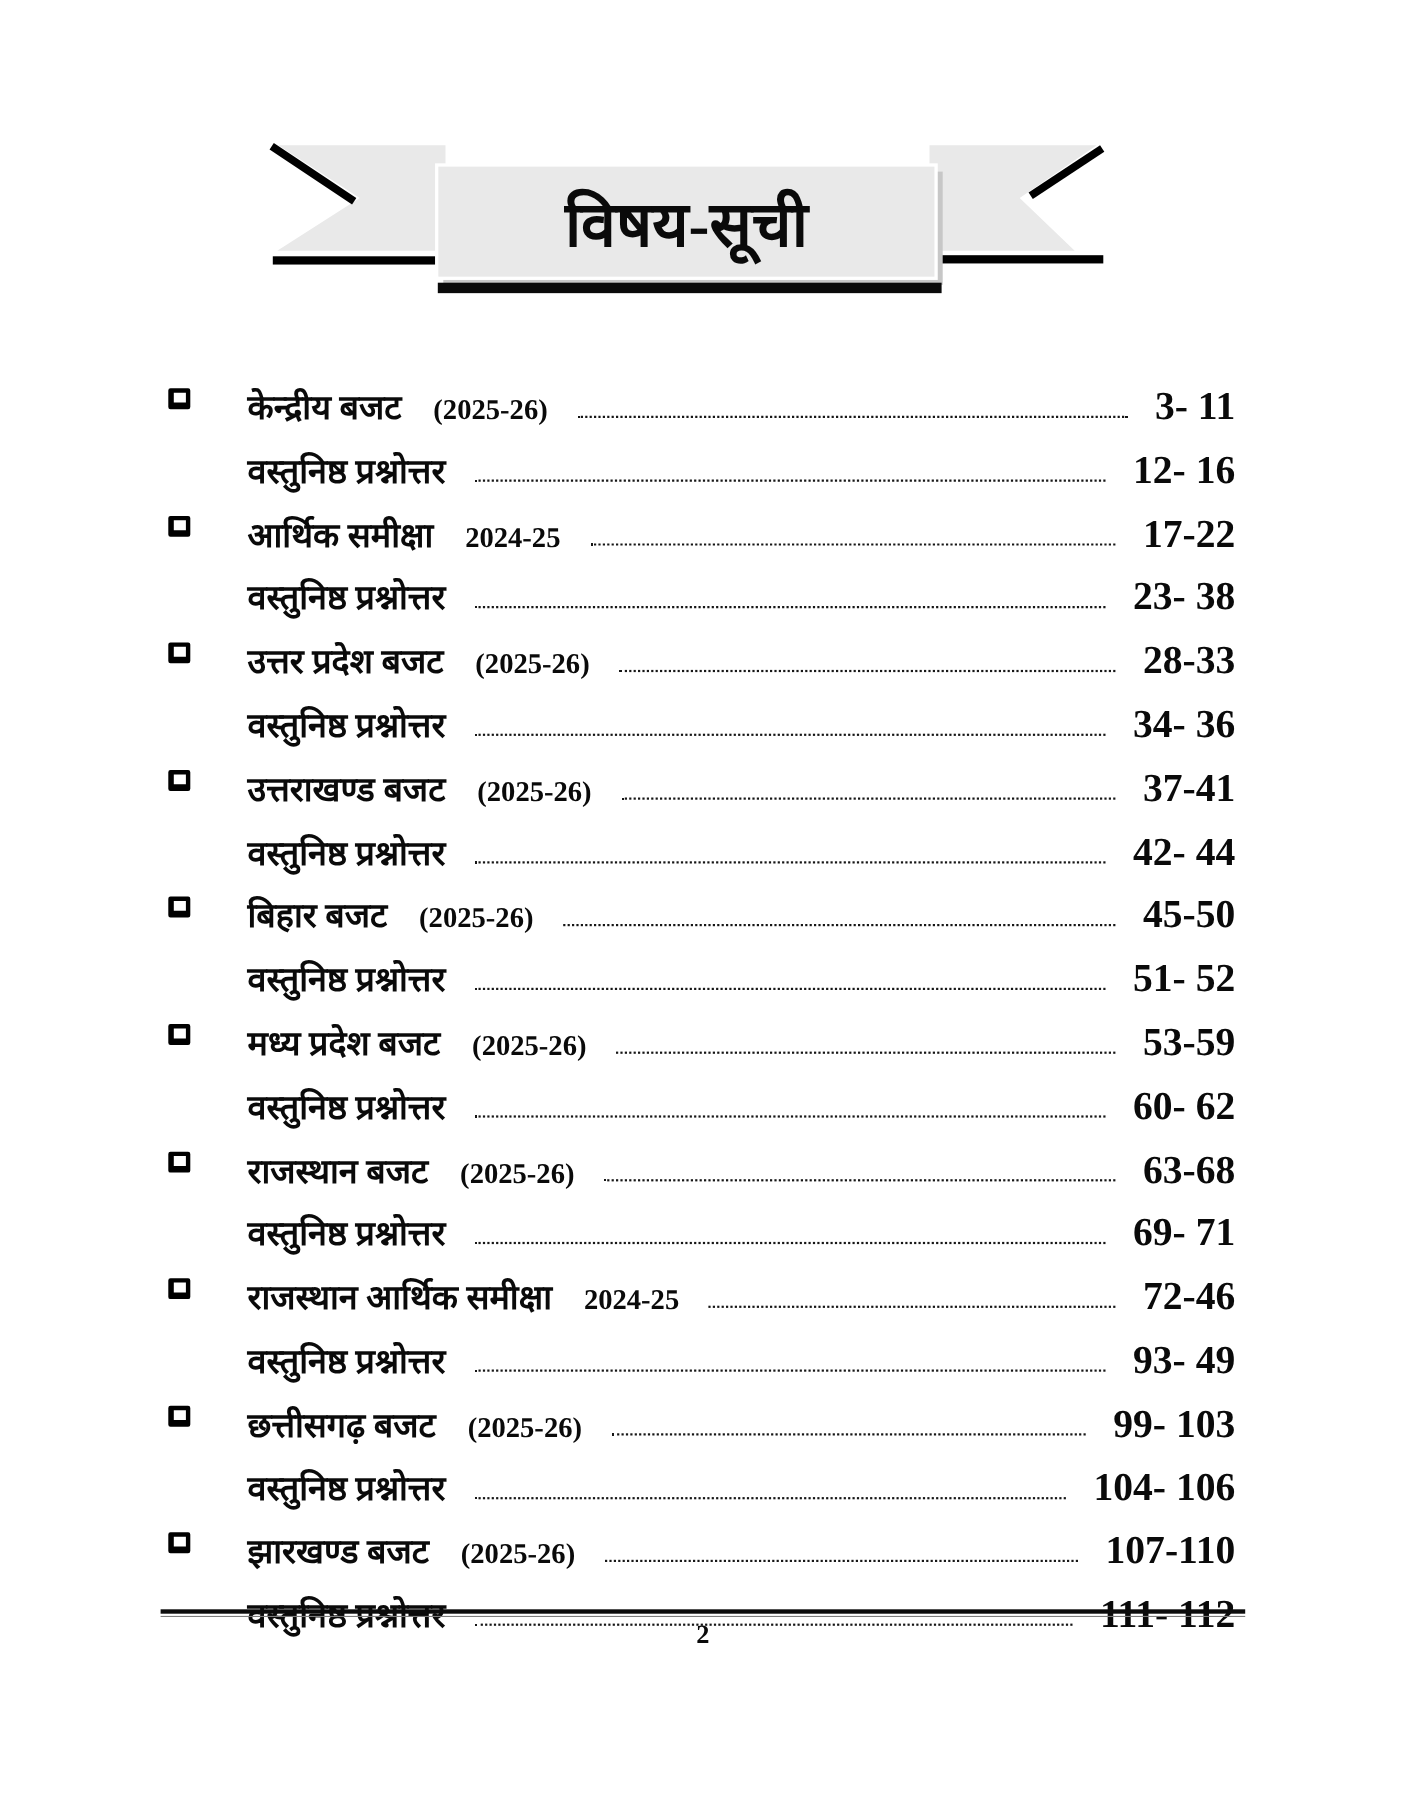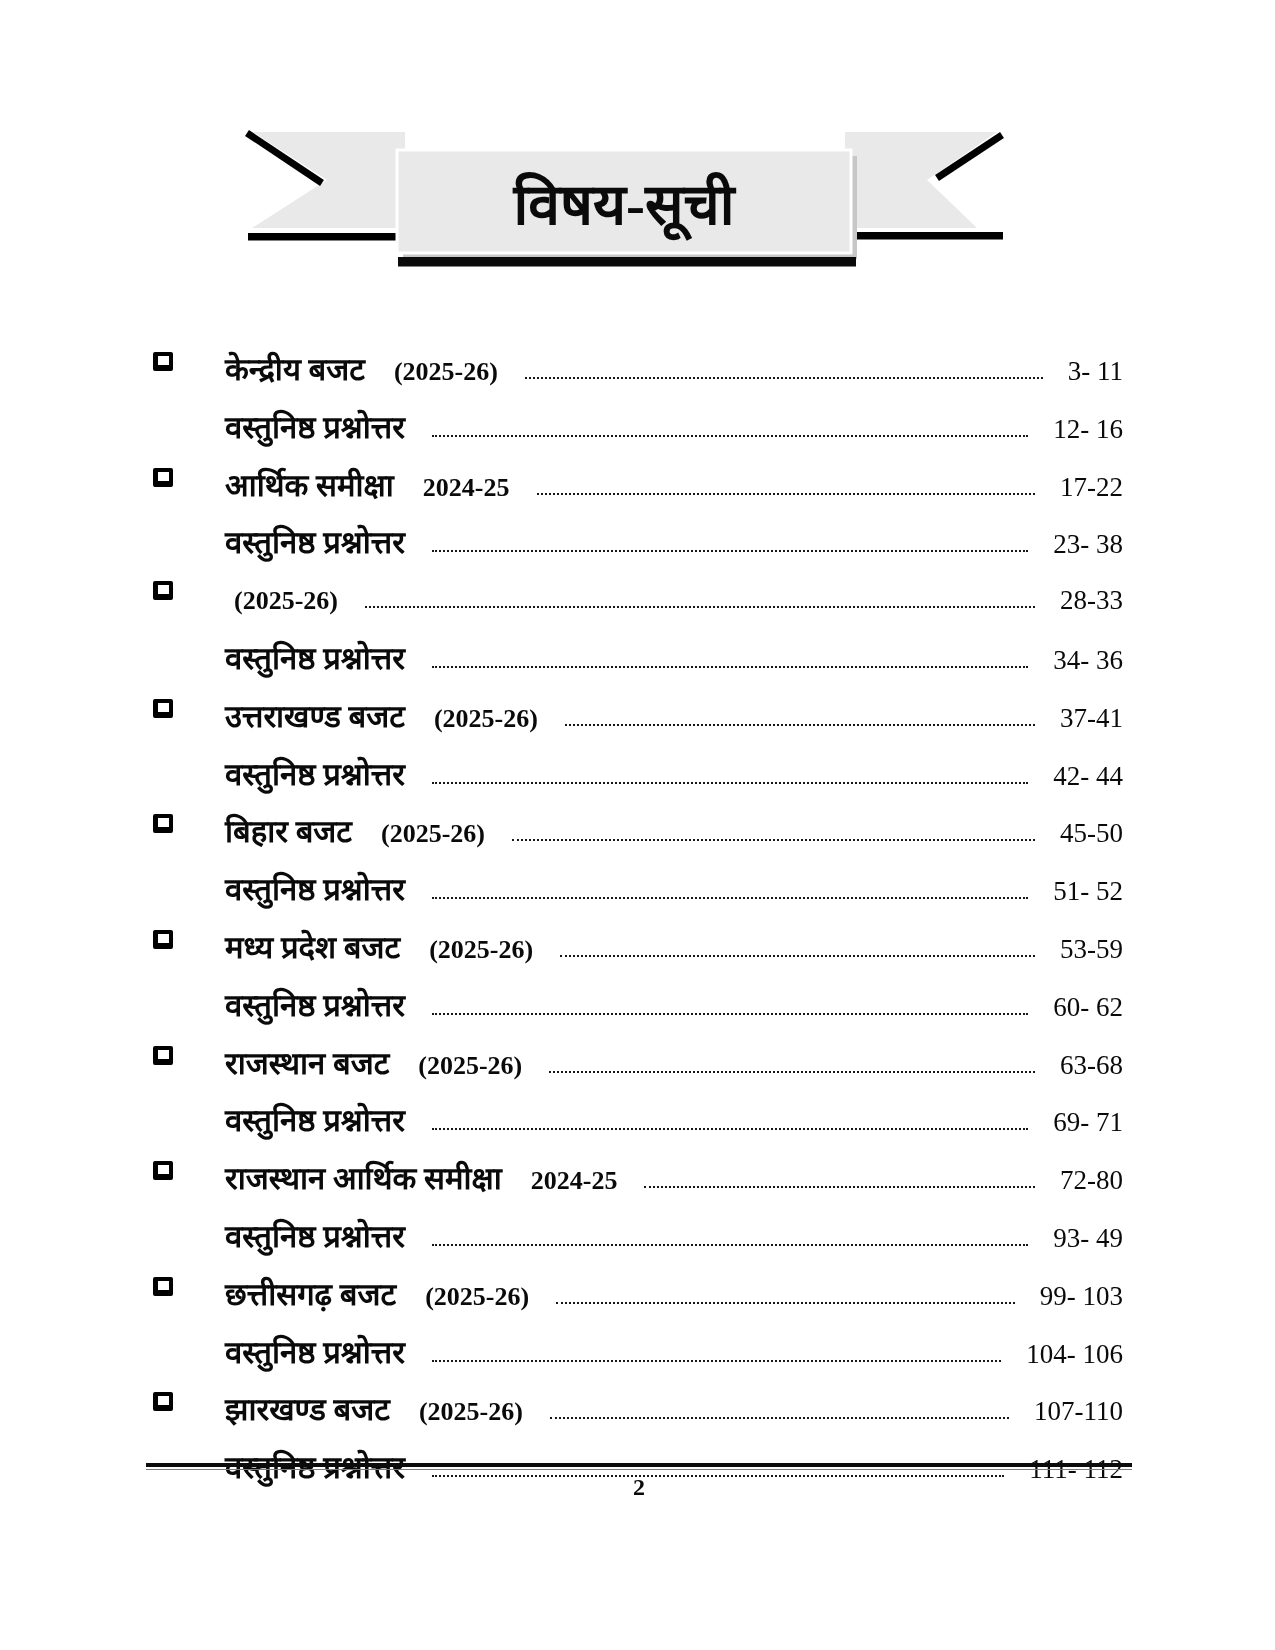--- a/index.html
+++ b/index.html
@@ -82,22 +82,22 @@
   .t-year:empty { display: none; }
   .leader {
     flex: 1;
     min-width: 20px;
     border-bottom: 2.5px dotted #161616;
     margin: 0 5px 0 7px;
     position: relative;
     top: -1px;
   }
   .t-pages {
-    font-size: 27px;
-    font-weight: 400;
+    font-size: 36px;
+    font-weight: 700;
     line-height: 57.8px;
     white-space: pre;
     text-align: right;
   }
 
   
   .footer-rule {
     position: absolute;
     left: 146px;
     top: 1463px;
@@ -169,20 +169,21 @@
   <div class="row row-sub">
     <div class="cell-bullet"></div>
     <span class="t-label">वस्तुनिष्ठ प्रश्नोत्तर</span>
 
     <div class="leader"></div>
     <span class="t-pages">23- 38</span>
   </div>
 
   <div class="row">
     <div class="cell-bullet"><span class="checkbox"></span></div>
+    <span class="t-label">उत्तर प्रदेश बजट</span>
     <span class="t-year">(2025-26)</span>
     <div class="leader"></div>
     <span class="t-pages">28-33</span>
   </div>
 
   <div class="row row-sub">
     <div class="cell-bullet"></div>
     <span class="t-label">वस्तुनिष्ठ प्रश्नोत्तर</span>
 
     <div class="leader"></div>
@@ -251,21 +252,21 @@
 
     <div class="leader"></div>
     <span class="t-pages">69- 71</span>
   </div>
 
   <div class="row">
     <div class="cell-bullet"><span class="checkbox"></span></div>
     <span class="t-label">राजस्थान आर्थिक समीक्षा</span>
     <span class="t-year">2024-25</span>
     <div class="leader"></div>
-    <span class="t-pages">72-80</span>
+    <span class="t-pages">72-46</span>
   </div>
 
   <div class="row row-sub">
     <div class="cell-bullet"></div>
     <span class="t-label">वस्तुनिष्ठ प्रश्नोत्तर</span>
 
     <div class="leader"></div>
     <span class="t-pages">93- 49</span>
   </div>
 

